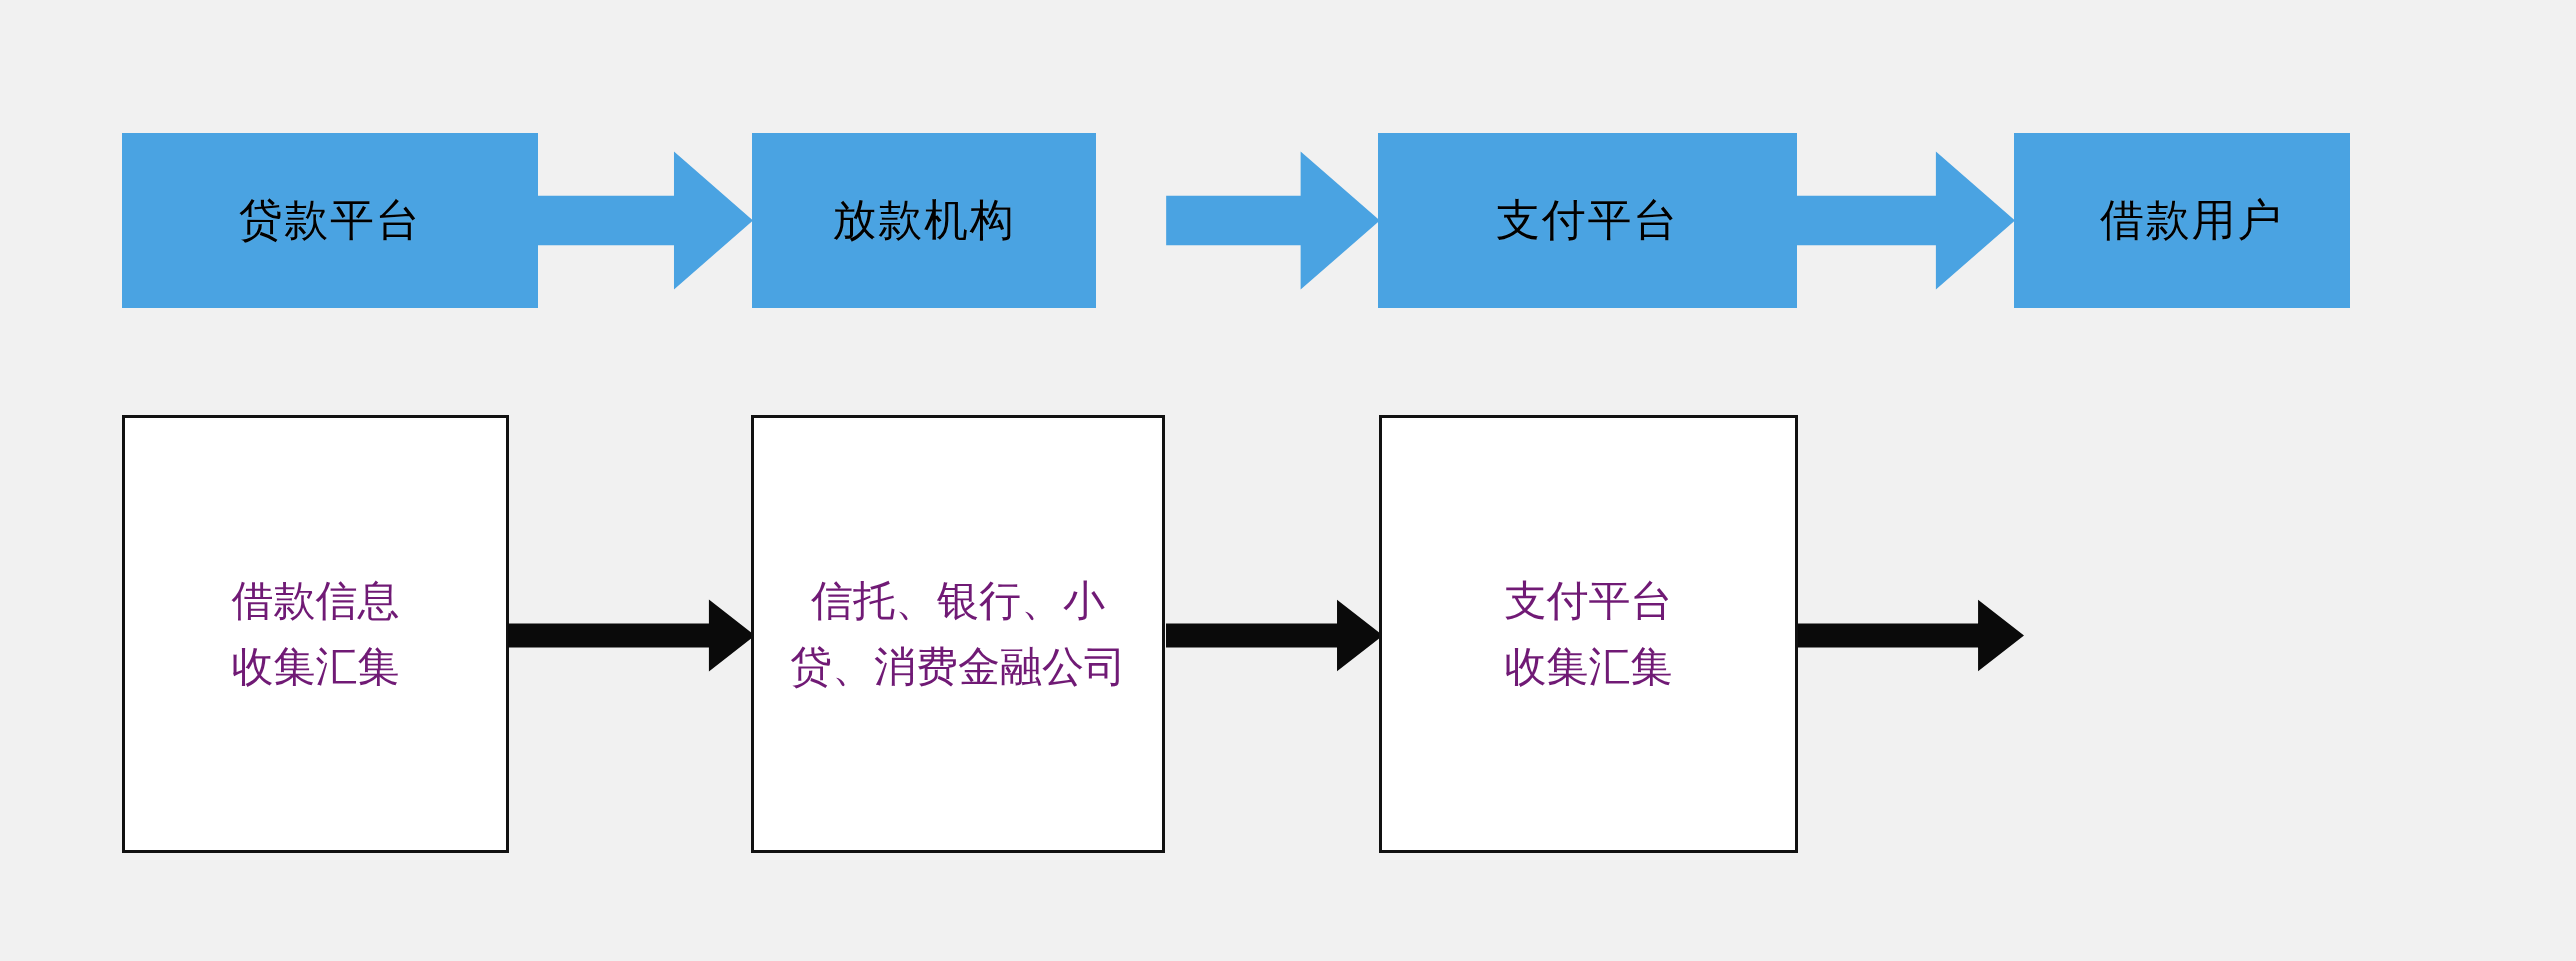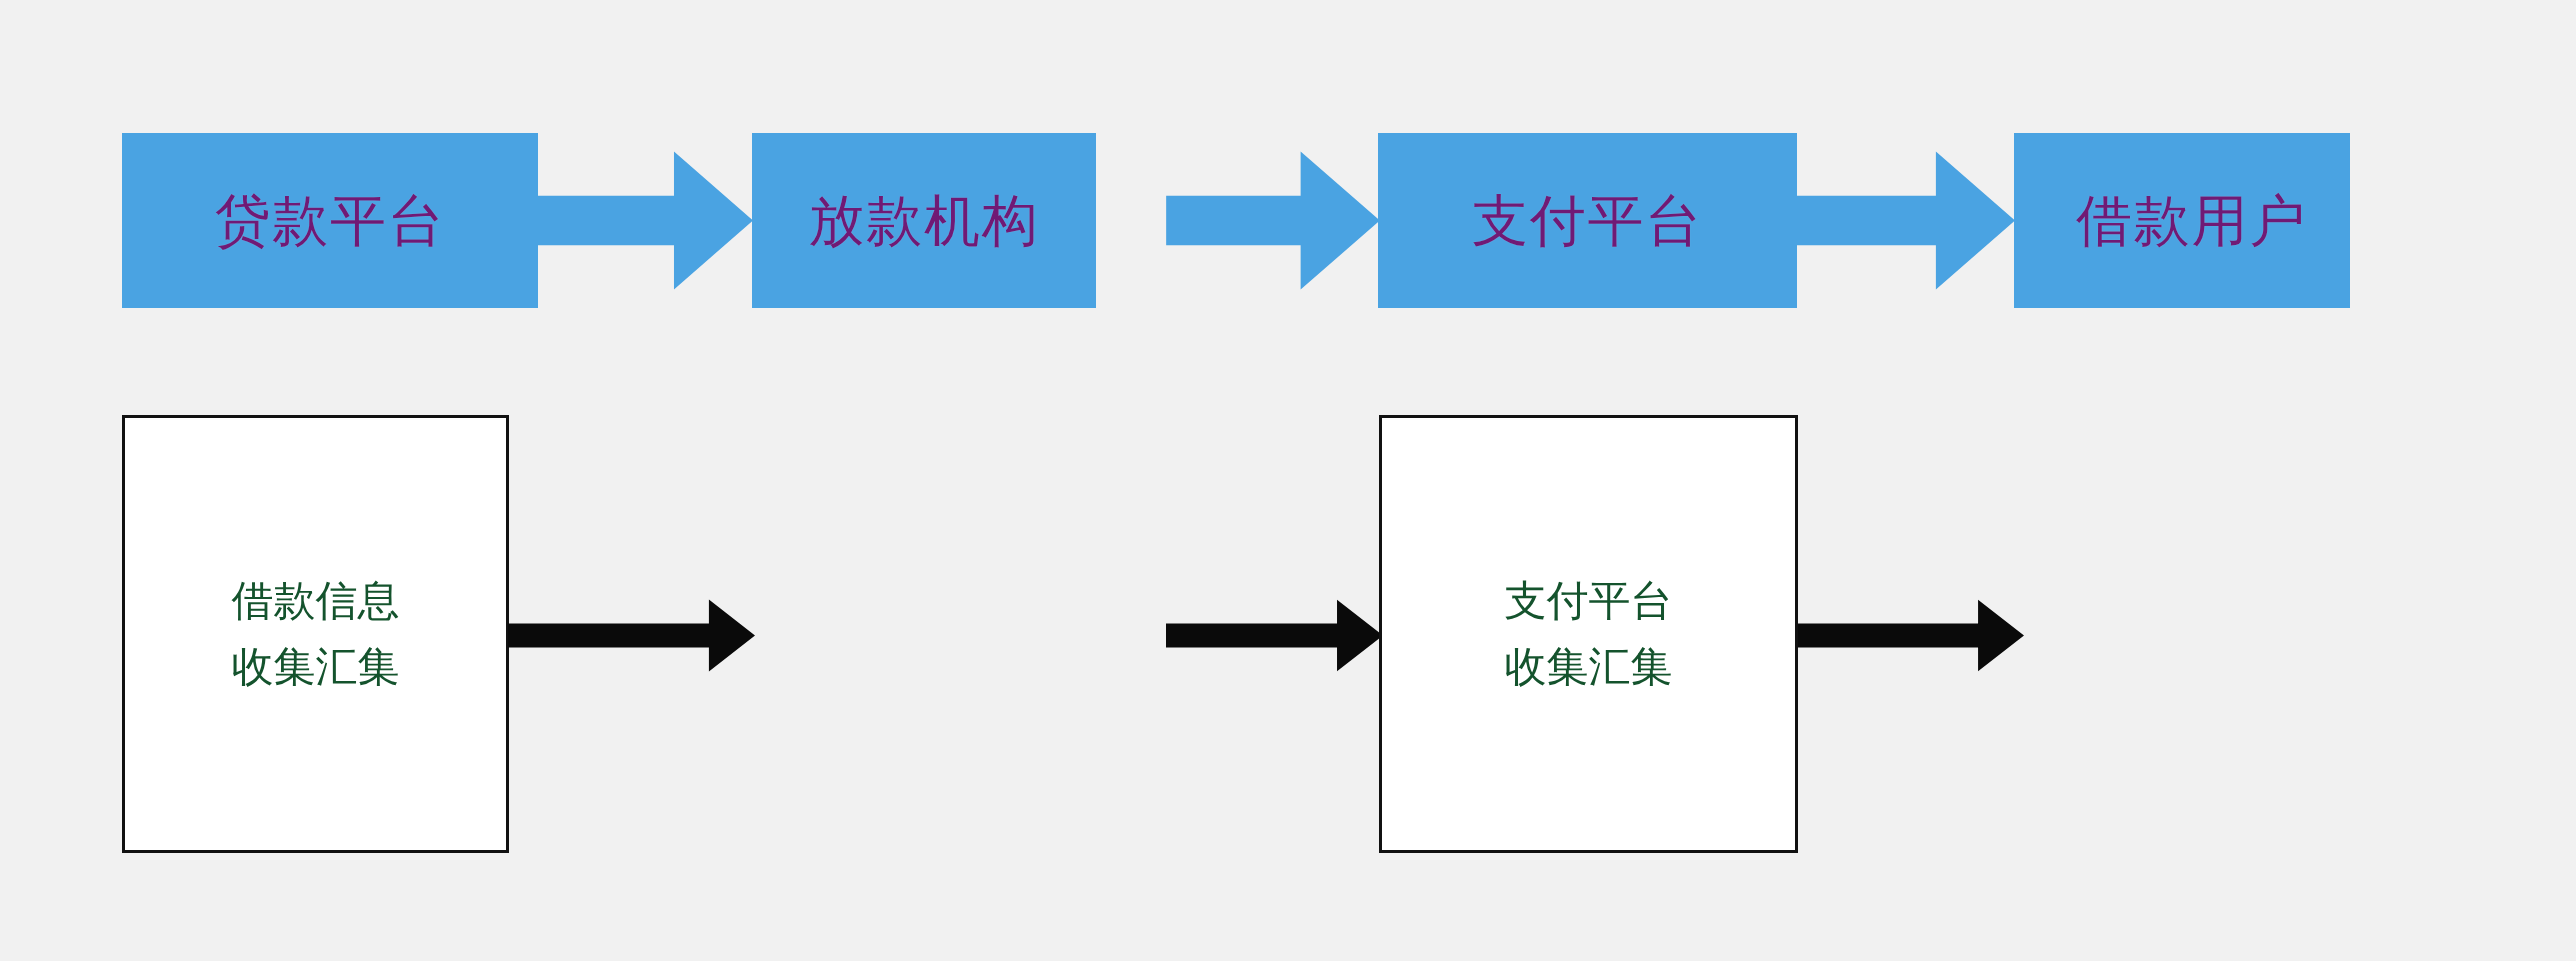--- a/index.html
+++ b/index.html
@@ -23,22 +23,22 @@
   
   .blue-stage {
     position: absolute;
     background: #4aa3e2;
     display: flex;
     align-items: center;
     justify-content: center;
     box-sizing: border-box;
   }
   .blue-stage .stage-label {
-    color: #701a75;
-    font-size: 56px;
+    color: #000000;
+    font-size: 44px;
     line-height: 1.1;
     letter-spacing: 1.8px;
     white-space: nowrap;
     text-shadow: 0 0 0.9px rgba(255,255,255,0.35);
   }
 
   .blue-arrow {
     position: absolute;
     overflow: visible;
   }
@@ -52,21 +52,21 @@
     box-sizing: border-box;
     display: flex;
     align-items: center;
     justify-content: center;
     text-align: center;
   }
   .white-stage.thick {
     border-width: 6.4px;
   }
   .white-stage .stage-text {
-    color: #14532d;
+    color: #701a75;
     font-size: 42px;
     line-height: 1.38;
     white-space: nowrap;
   }
   .white-stage .stage-text .l2 { display: block; margin-top: 8px; }
 
   .black-arrow {
     position: absolute;
     overflow: visible;
   }
@@ -117,20 +117,26 @@
       <span class="l2">收集汇集</span>
     </div>
   </div>
 
   <div class="black-arrow" style="left:508px; top:594px; width:247px; height:83px;">
     <svg width="247" height="83" viewBox="0 0 268 90">
       <path d="M0,32 L218,32 L218,6 L268,45 L218,84 L218,58 L0,58 Z" fill="#0a0a0a"></path>
     </svg>
   </div>
 
+  <div class="white-stage" style="left:751px; top:415px; width:414px; height:438px;">
+    <div class="stage-text">
+      <span class="l1">信托、银行、小</span>
+      <span class="l2">贷、消费金融公司</span>
+    </div>
+  </div>
 
   <div class="black-arrow" style="left:1166px; top:594px; width:217px; height:83px;">
     <svg width="217" height="83" viewBox="0 0 236 90">
       <path d="M0,32 L186,32 L186,6 L236,45 L186,84 L186,58 L0,58 Z" fill="#0a0a0a"></path>
     </svg>
   </div>
 
   <div class="white-stage" style="left:1379px; top:415px; width:419px; height:438px;">
     <div class="stage-text">
       <span class="l1">支付平台</span>

